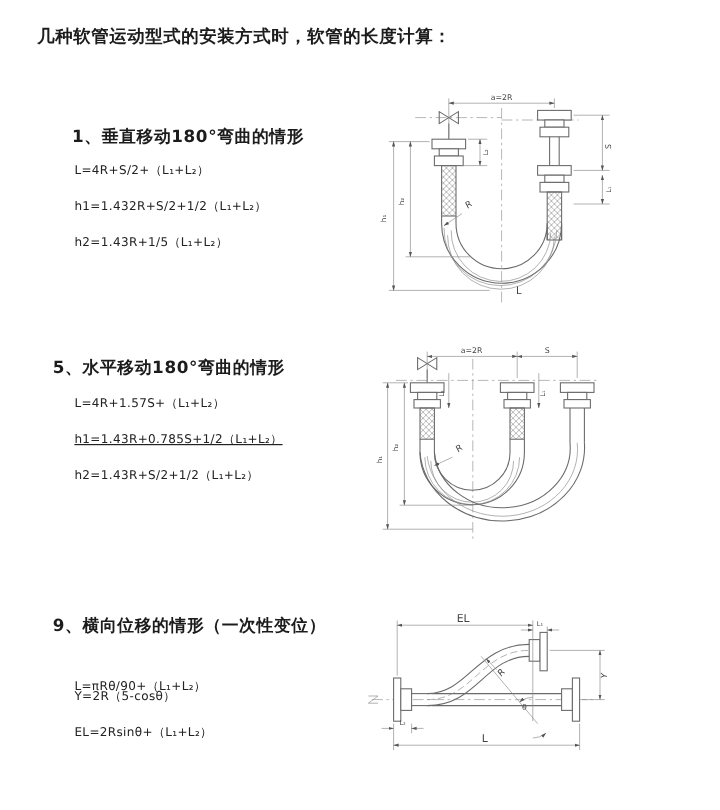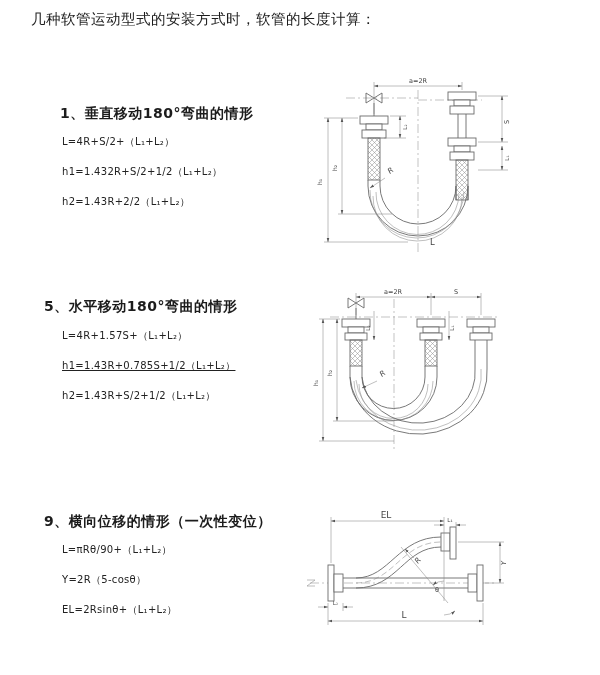--- a/index.html
+++ b/index.html
@@ -6,22 +6,22 @@
   body{
     width:600px;height:675px;
     background:#ffffff;
     font-family:"DejaVu Sans","Liberation Sans",sans-serif;
     color:#1c1c1c;
     position:relative;
     overflow:hidden;
   }
   .abs{position:absolute;}
   .title{
-    left:31px;top:10px;
-    font-size:14.5px;font-weight:400;letter-spacing:.5px;
+    left:31px;top:21px;
+    font-size:14.5px;font-weight:700;letter-spacing:.5px;
     white-space:nowrap;
   }
   .sec-heading{
     font-size:14px;font-weight:600;letter-spacing:.5px;white-space:nowrap;
   }
   .formula{
     font-size:10px;font-weight:500;letter-spacing:.3px;white-space:nowrap;
     color:#222;
   }
   svg{position:absolute;overflow:visible;}
@@ -35,29 +35,29 @@
   .fit{stroke:#6a6a6a;stroke-width:.9;fill:#ffffff;}
 </style>
 </head>
 <body>
 
 <div class="abs title">几种软管运动型式的安装方式时，软管的长度计算：</div>
 
 <div class="abs sec-heading" style="left:60px;top:105px;">1、垂直移动180°弯曲的情形</div>
 <div class="abs formula" style="left:62px;top:135px;">L=4R+S/2+（L₁+L₂）</div>
 <div class="abs formula" style="left:62px;top:165px;">h1=1.432R+S/2+1/2（L₁+L₂）</div>
-<div class="abs formula" style="left:62px;top:195px;">h2=1.43R+2/2（L₁+L₂）</div>
+<div class="abs formula" style="left:62px;top:195px;">h2=1.43R+1/5（L₁+L₂）</div>
 
 <div class="abs sec-heading" style="left:44px;top:298px;">5、水平移动180°弯曲的情形</div>
 <div class="abs formula" style="left:62px;top:329px;">L=4R+1.57S+（L₁+L₂）</div>
 <div class="abs formula" style="left:62px;top:359px;text-decoration:underline;">h1=1.43R+0.785S+1/2（L₁+L₂）</div>
 <div class="abs formula" style="left:62px;top:389px;">h2=1.43R+S/2+1/2（L₁+L₂）</div>
 
 <div class="abs sec-heading" style="left:44px;top:513px;">9、横向位移的情形（一次性变位）</div>
-<div class="abs formula" style="left:62px;top:543px;text-align:center;">L=πRθ/90+（L₁+L₂）</div>
+<div class="abs formula" style="left:62px;top:565px;text-align:center;">L=πRθ/90+（L₁+L₂）</div>
 <div class="abs formula" style="left:62px;top:573px;">Y=2R（5-cosθ）</div>
 <div class="abs formula" style="left:62px;top:603px;">EL=2Rsinθ+（L₁+L₂）</div>
 
 <svg style="left:312px;top:70px;" width="218" height="188" viewBox="0 0 218 188">
   <defs>
     <marker id="ar1" viewBox="0 0 10 10" refX="9.5" refY="5" markerWidth="8" markerHeight="8" orient="auto-start-reverse">
       <path d="M0,2 L10,5 L0,8 z" fill="#555"></path>
     </marker>
     <pattern id="ht1" width="5" height="5" patternUnits="userSpaceOnUse">
       <path d="M0,5 L5,0 M0,0 L5,5" stroke="#8d8d8d" stroke-width="0.5"></path>

